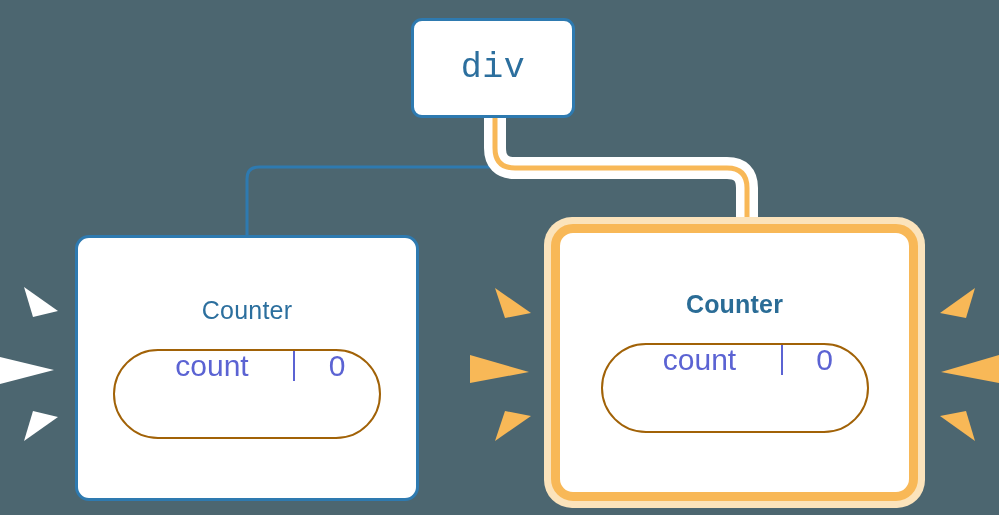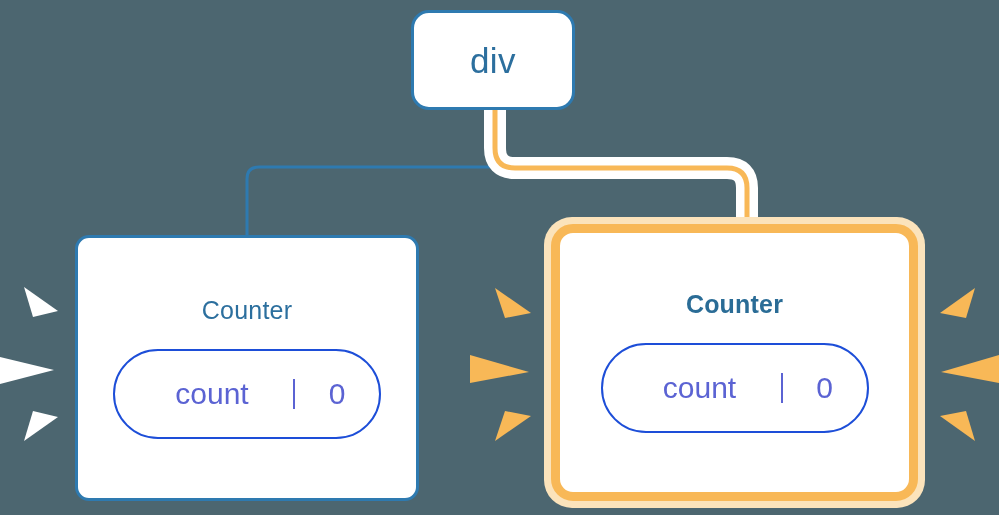--- a/index.html
+++ b/index.html
@@ -30,26 +30,27 @@
     position: absolute;
     background: #ffffff;
     box-sizing: border-box;
     display: flex;
     flex-direction: column;
     align-items: center;
     justify-content: center;
   }
   #div-node {
     left: 411px;
-    top: 10px;
+    top: 18px;
     width: 164px;
     height: 100px;
     border: 3px solid #2e7ab0;
-    border-radius: 18px;
+    border-radius: 11px;
     z-index: 6;
+    font-family: Liberation Mono, monospace;
   }
   #div-label {
     color: #2c6f9e;
     font-size: 35px;
     line-height: 1;
     letter-spacing: 0.5px;
   }
   #counter-left {
     left: 75px;
     top: 235px;
@@ -89,24 +90,24 @@
   }
   .node-title.bold {
     font-weight: bold;
     color: #2a6c96;
   }
   
   .pill {
     position: relative;
     width: 268px;
     height: 90px;
-    border: 2px solid #1d4ed8;
+    border: 2px solid #a16207;
     border-radius: 45px;
     display: flex;
-    align-items: center;
+    align-items: flex-start;
     box-sizing: border-box;
   }
   .pill-key, .pill-val {
     display: flex;
     align-items: center;
     justify-content: center;
     color: #5b63d3;
     font-size: 30px;
     line-height: 1;
   }

